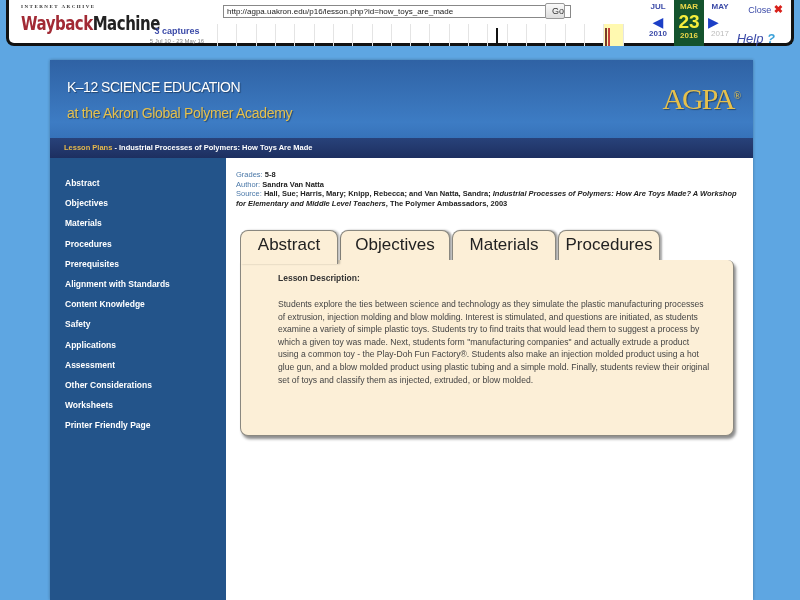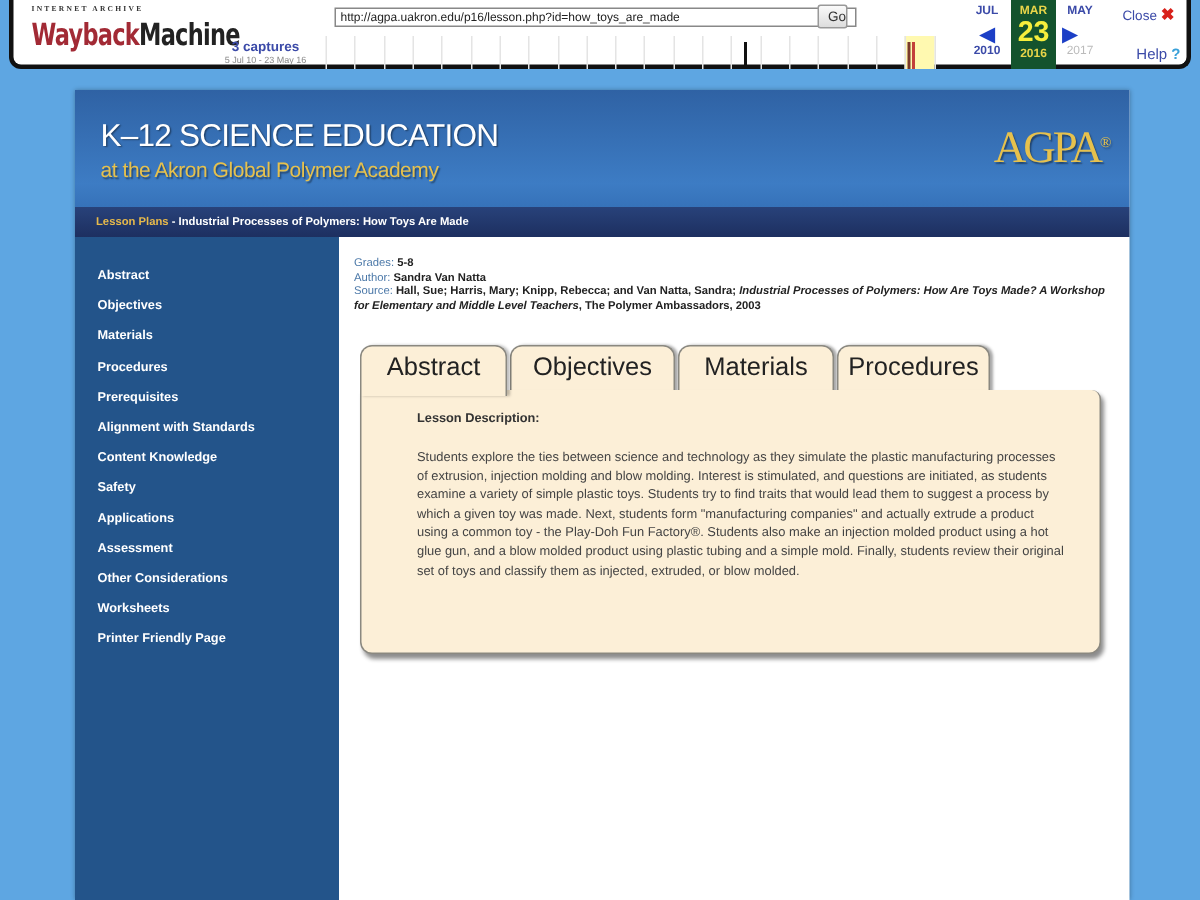--- a/index.html
+++ b/index.html
@@ -24,27 +24,27 @@
   #wb-cal { position: absolute; left: 634px; top: 0; width: 110px; height: 59px; }
   #wb-cal .col { position: absolute; top: 0; width: 30px; text-align: center; }
   #wb-cal .m { font-size: 8px; font-weight: bold; color: #3b4aa8; margin-top: 2px; display: block; }
   #wb-cal .y { font-size: 8px; font-weight: bold; color: #3b4aa8; display: block; }
   #wb-cal .mid { left: 31px; height: 46px; background: #14532d; }
   #wb-cal .mid .m, #wb-cal .mid .y { color: #e9d549; }
   #wb-cal .mid .d { display: block; font-size: 19px; color: #f6ee3c; font-weight: bold; line-height: 19px; margin-top: 1px; }
   #wb-cal .arrow { font-size: 14px; color: #1c3fc6; display: block; line-height: 14px; margin-top: 4px; }
   #wb-close { position: absolute; right: 8px; top: 3px; font-size: 9px; color: #3b4aa8; }
   #wb-close b { color: #d8201a; font-size: 11px; }
-  #wb-help { position: absolute; right: 4px; top: 31px; font-size: 10px; color: #3b4aa8; }
+  #wb-help { position: absolute; right: 16px; top: 31px; font-size: 13px; color: #3b4aa8; font-style: italic; }
   #wb-help b { color: #3aa1d9; }
 
   
   #page { position: absolute; left: 50px; top: 60px; width: 703px; height: 540px; background: #fff; box-shadow: 0 0 3px rgba(0,0,0,0.3); }
   #banner { height: 78px; background: linear-gradient(#2f62a4, #3d7cc4 80%, #3672b9); position: relative; }
-  #banner .t1 { position: absolute; left: 17px; top: 19px; font-size: 21px; color: #fff; letter-spacing: -0.5px; text-shadow: 1px 1px 1px rgba(0,0,0,0.4); }
+  #banner .t1 { position: absolute; left: 17px; top: 19px; font-size: 14px; color: #fff; letter-spacing: -0.5px; text-shadow: 1px 1px 1px rgba(0,0,0,0.4); }
   #banner .t2 { position: absolute; left: 17px; top: 45px; font-size: 14px; color: #e6c14d; letter-spacing: -0.3px; text-shadow: 1px 1px 1px rgba(0,0,0,0.4); }
   #banner .logo { position: absolute; right: 12px; top: 22px; font-family: "Liberation Serif", serif; font-size: 30px; color: #e6c14d; letter-spacing: -2px; text-shadow: 1px 1px 1px rgba(0,0,0,0.4); }
   #banner .logo sup { font-size: 10px; letter-spacing: 0; vertical-align: 10px; }
   #crumbs { height: 20px; background: linear-gradient(#28427a, #1d2f60); font-size: 7.5px; font-weight: bold; color: #fff; padding-left: 14px; line-height: 20px; }
   #crumbs .lp { color: #e7b94b; }
 
   #sidebar { position: absolute; left: 0; top: 98px; width: 176px; height: 442px; background: #23548a; padding-top: 19px; }
   #sidebar a { display: block; color: #fff; font-size: 8.5px; font-weight: bold; padding-left: 15px; height: 20.2px; line-height: 13px; text-decoration: none; }
 
   #content { position: absolute; left: 186px; top: 110px; width: 510px; }

